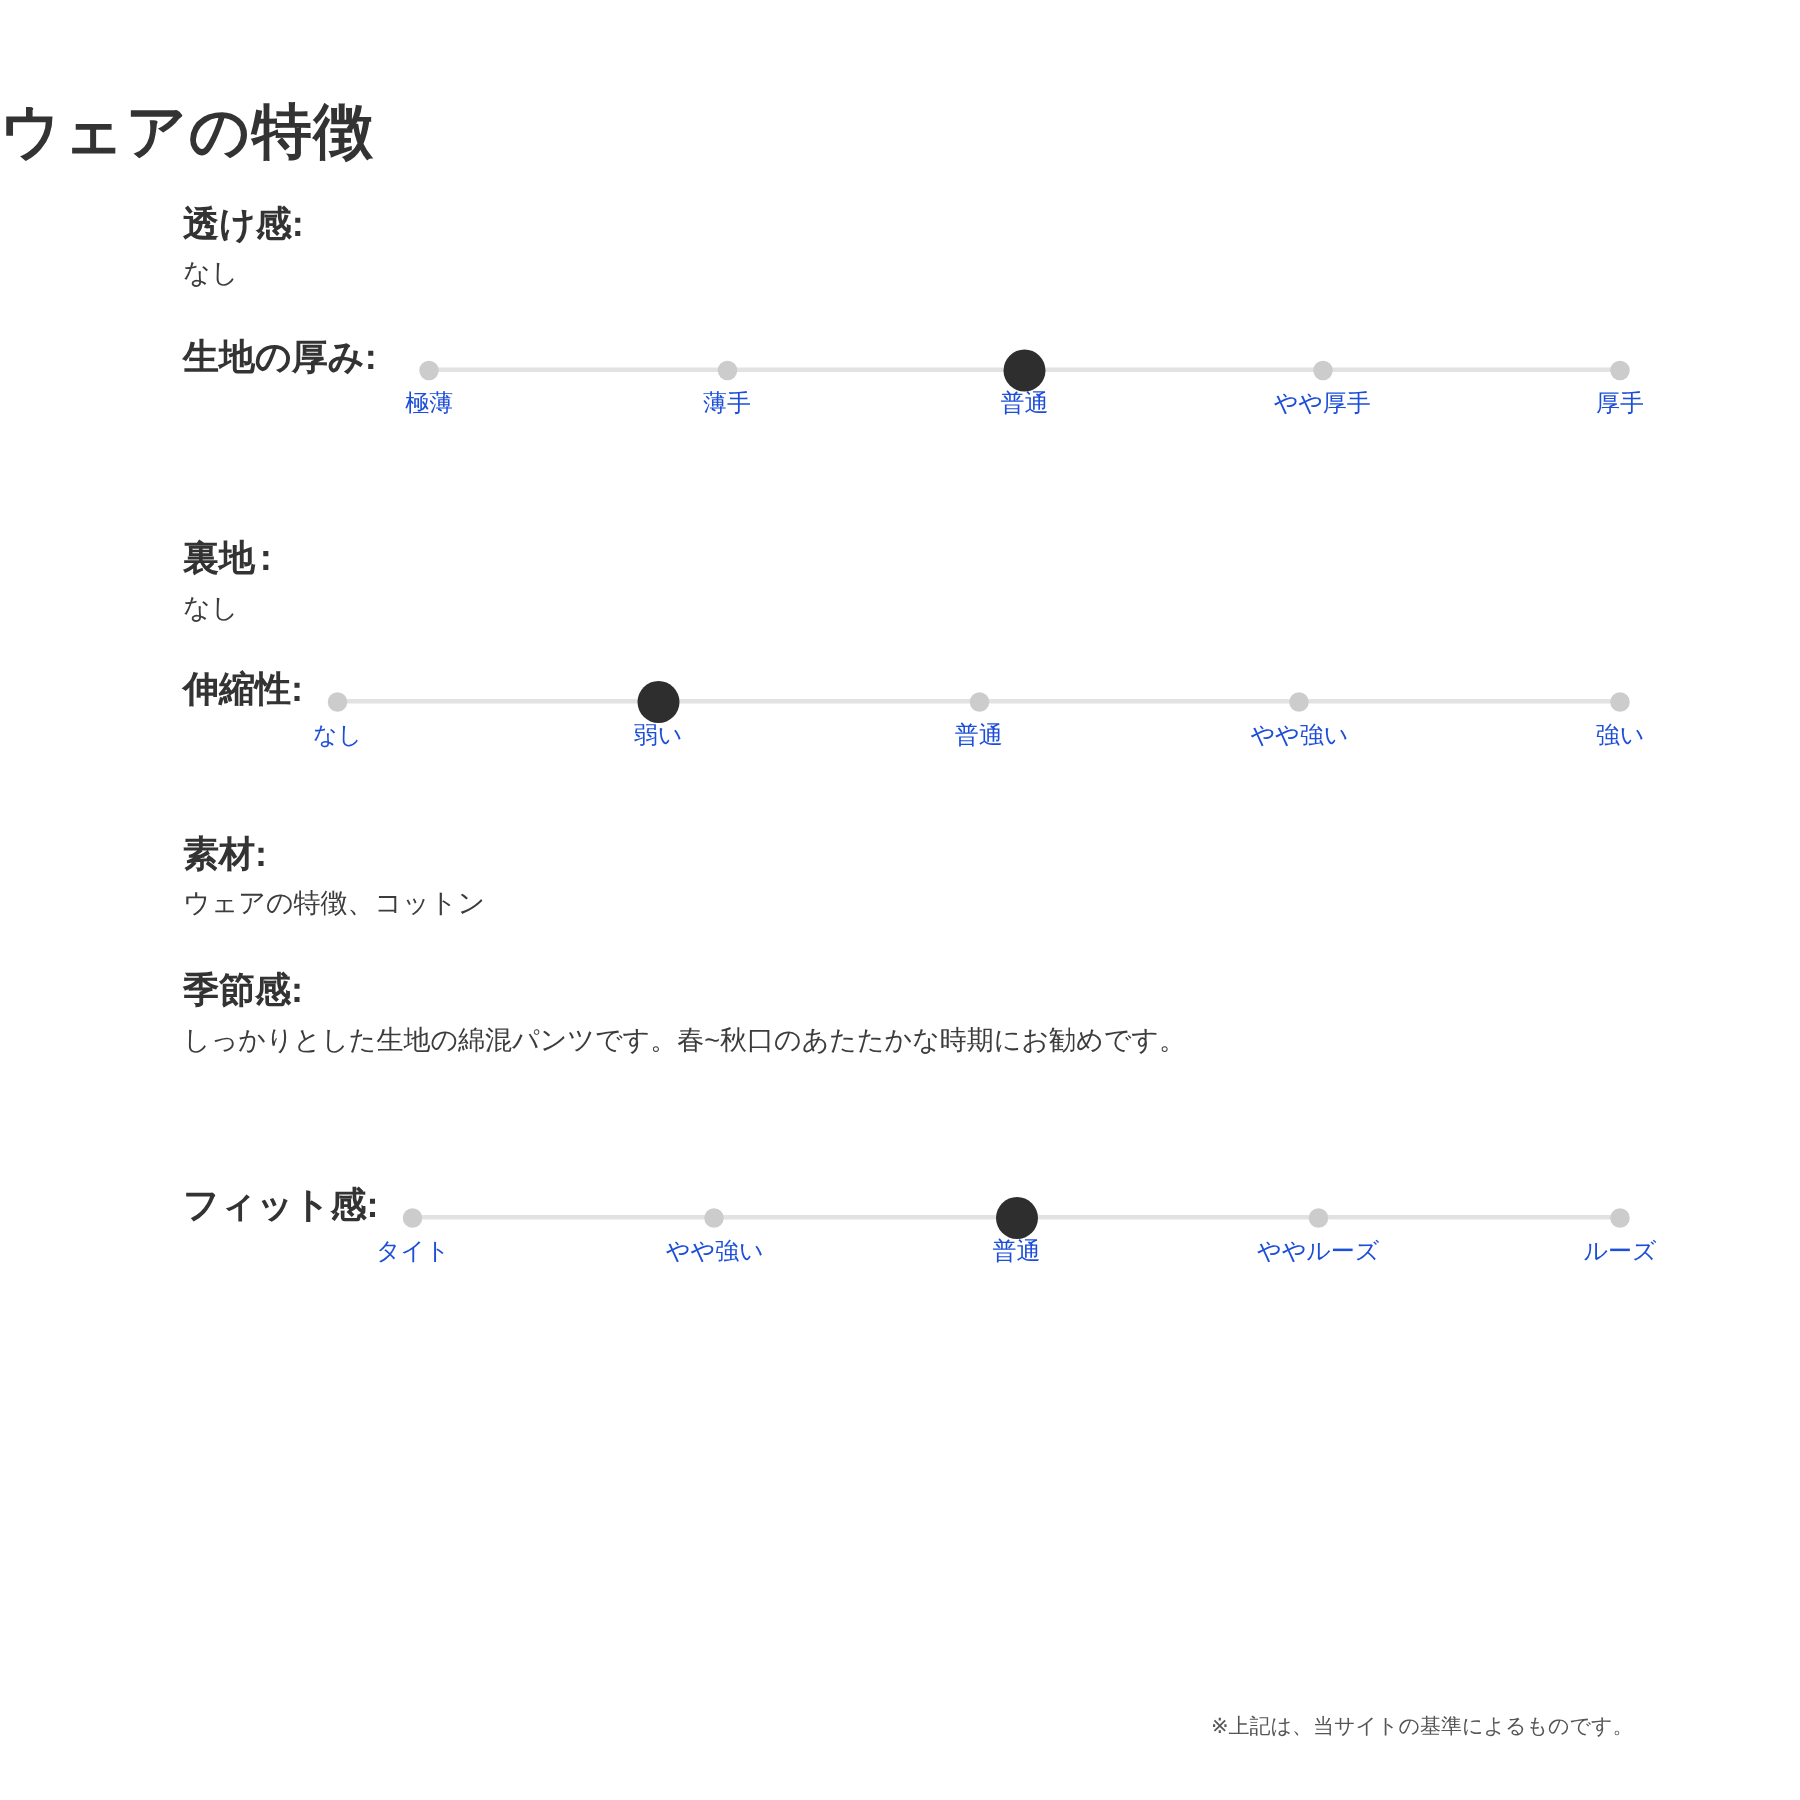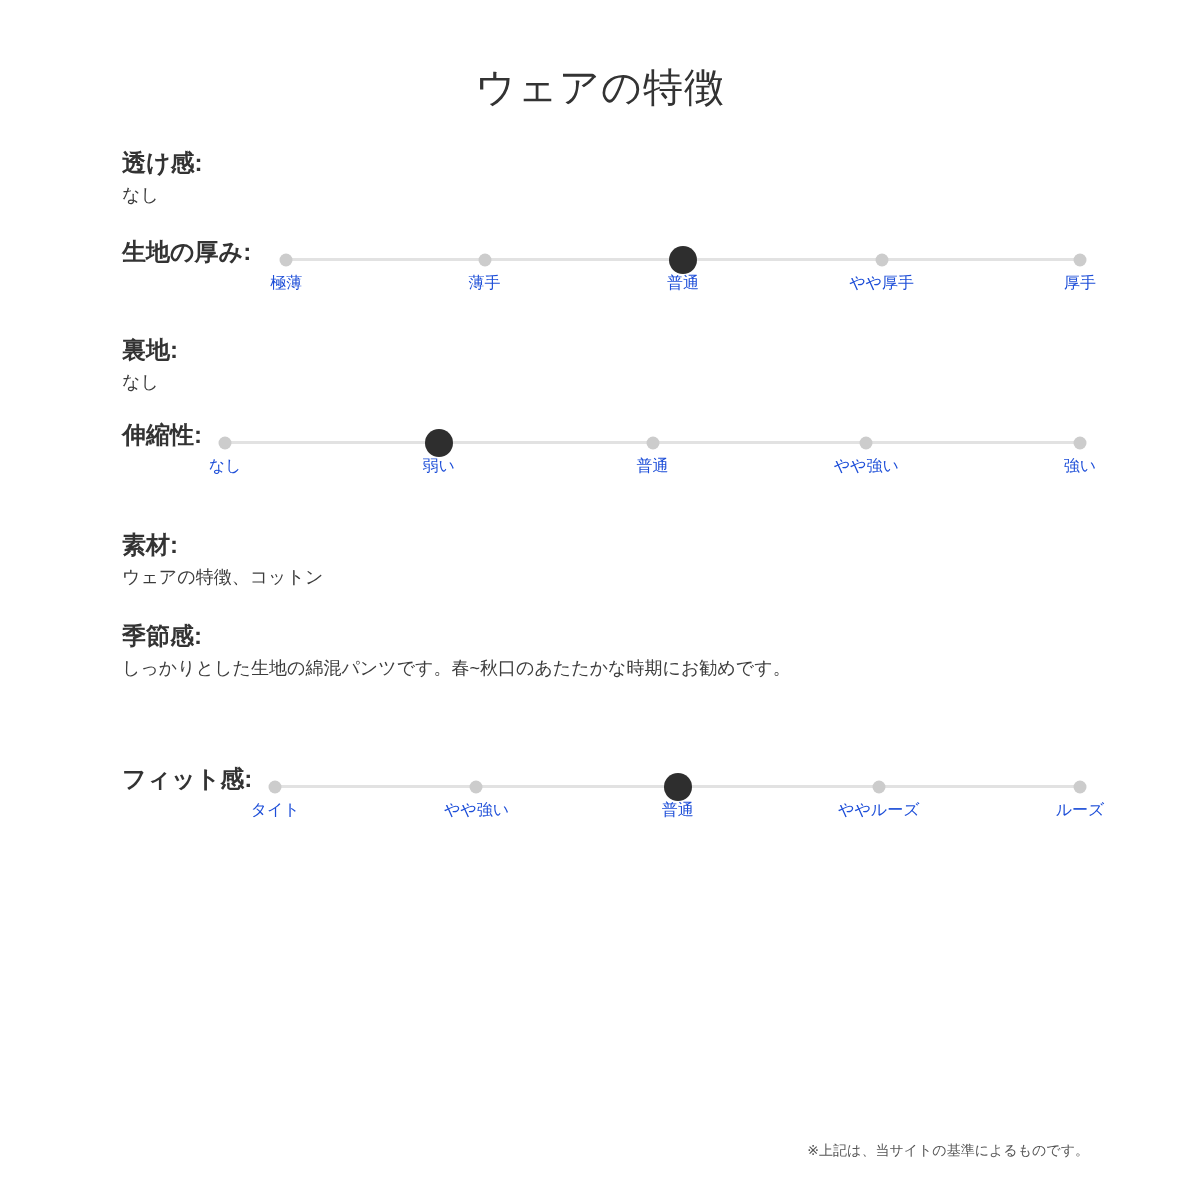--- a/index.html
+++ b/index.html
@@ -5,23 +5,22 @@
   html, body { margin: 0; padding: 0; background: #ffffff; }
   body {
     width: 1200px; height: 1200px; overflow: hidden; position: relative;
     font-family: "Liberation Sans", "DejaVu Sans", sans-serif;
     color: #333333;
   }
   .page { width: 1200px; height: 1200px; position: relative; }
 
   .page-title {
     padding-top: 60px;
-    text-align: center;
     font-size: 40px;
-    font-weight: 400;
+    font-weight: 700;
     color: #333333;
     letter-spacing: 1px;
   }
 
   .sections { margin: 0 120px 0 122px; }
 
   .section { margin-top: 0; }
   .sec-label {
     font-size: 24px;
     font-weight: 700;
@@ -30,23 +29,23 @@
     white-space: nowrap;
   }
   .sec-value {
     font-size: 18px;
     color: #3c3c3c;
     line-height: 24px;
     margin-top: 5px;
   }
 
   
-  .m-sukekan   { margin-top: 33px; }
+  .m-sukekan   { margin-top: 20px; }
   .m-atsumi    { margin-top: 30px; gap: 12px; }
-  .m-uraji     { margin-top: 32px; }
+  .m-uraji     { margin-top: 70px; font-family: Liberation Mono, monospace; }
   .m-shinshuku { margin-top: 26px; }
   .m-sozai     { margin-top: 44px; }
   .m-kisetsu   { margin-top: 32px; }
   .m-fit       { margin-top: 84px; }
 
   
   .slider-row { display: flex; align-items: flex-start; }
   .slider-row .sec-label { flex: 0 0 auto; }
   .slider {
     flex: 1 1 auto;

